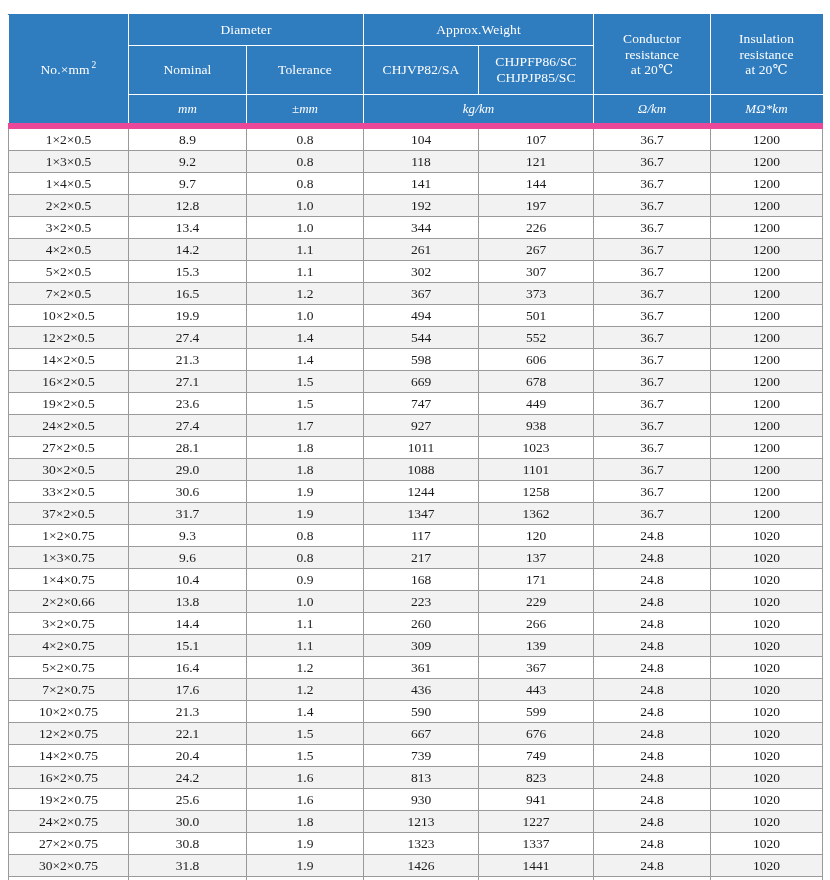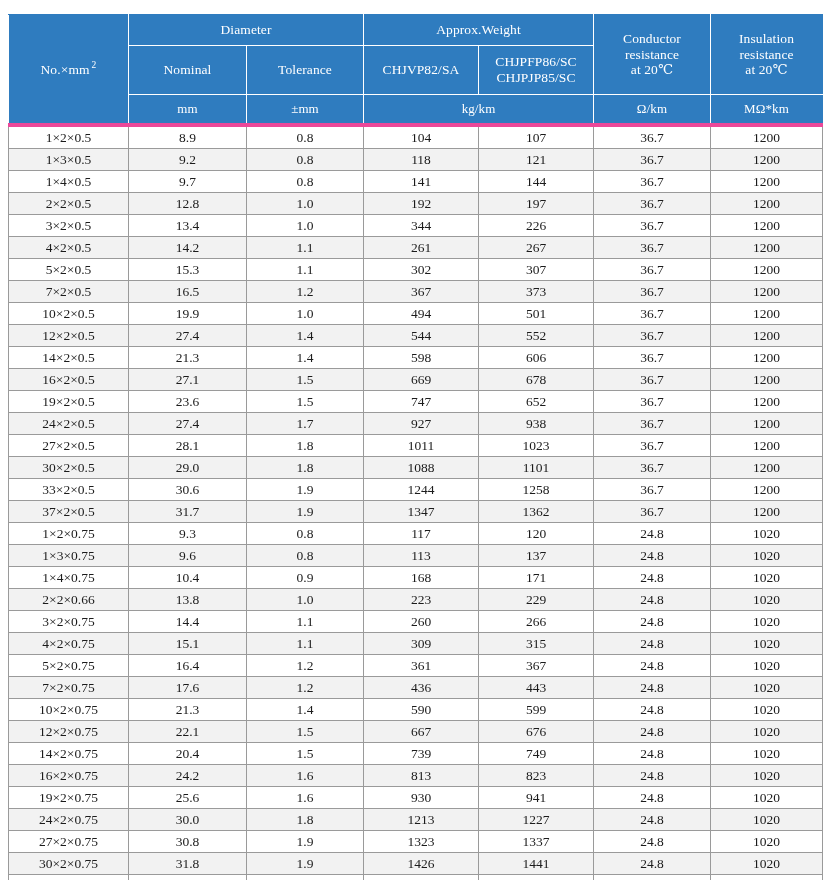--- a/index.html
+++ b/index.html
@@ -70,39 +70,39 @@
   thead tr.r3 th { height: 22px; font-size: 13px; }
 
   th.corner {
     border-left: 1.5px solid #2f7cbf;
     border-top: 1.5px solid #2f7cbf;
   }
   thead tr.r1 th.last,
   thead tr.r2 th.last,
   thead tr.r3 th.last { border-right: 1.5px solid #2f7cbf; }
   thead tr.r1 th { border-top: 1.5px solid #2f7cbf; }
-  thead tr.r3 th { border-bottom: 1.5px solid #2f7cbf; }
+  thead tr.r3 th { border-bottom: 1.5px solid #2f7cbf; font-style: italic; }
 
   sup.sq { font-size: 9.5px; vertical-align: super; padding-left: 2px; }
 
   
   table.spec tbody td {
     font-size: 13.5px;
     color: #1b1b1b;
     text-align: center;
     vertical-align: middle;
     height: 21px;
     padding: 0;
     border-right: 1px solid #9a9a9a;
     border-bottom: 1px solid #9a9a9a;
     background: #ffffff;
   }
   table.spec tbody td.first { border-left: 1px solid #9a9a9a; }
   table.spec tbody tr.alt td { background: #f2f2f2; }
-  table.spec tbody tr:first-child td { border-top: 4px solid #ec4899; }
+  table.spec tbody tr:first-child td { border-top: 6px solid #ec4899; }
 
   col.c0 { width: 120px; }
   col.c1 { width: 118px; }
   col.c2 { width: 117px; }
   col.c3 { width: 115px; }
   col.c4 { width: 115px; }
   col.c5 { width: 117px; }
   col.c6 { width: 112px; }
 </style>
 </head>
@@ -267,21 +267,21 @@
           <td>669</td>
           <td>678</td>
           <td>36.7</td>
           <td>1200</td>
         </tr>
         <tr>
           <td class="first">19×2×0.5</td>
           <td>23.6</td>
           <td>1.5</td>
           <td>747</td>
-          <td>652</td>
+          <td>449</td>
           <td>36.7</td>
           <td>1200</td>
         </tr>
         <tr class="alt">
           <td class="first">24×2×0.5</td>
           <td>27.4</td>
           <td>1.7</td>
           <td>927</td>
           <td>938</td>
           <td>36.7</td>
@@ -329,21 +329,21 @@
           <td>0.8</td>
           <td>117</td>
           <td>120</td>
           <td>24.8</td>
           <td>1020</td>
         </tr>
         <tr class="alt">
           <td class="first">1×3×0.75</td>
           <td>9.6</td>
           <td>0.8</td>
-          <td>113</td>
+          <td>217</td>
           <td>137</td>
           <td>24.8</td>
           <td>1020</td>
         </tr>
         <tr>
           <td class="first">1×4×0.75</td>
           <td>10.4</td>
           <td>0.9</td>
           <td>168</td>
           <td>171</td>
@@ -366,21 +366,21 @@
           <td>260</td>
           <td>266</td>
           <td>24.8</td>
           <td>1020</td>
         </tr>
         <tr class="alt">
           <td class="first">4×2×0.75</td>
           <td>15.1</td>
           <td>1.1</td>
           <td>309</td>
-          <td>315</td>
+          <td>139</td>
           <td>24.8</td>
           <td>1020</td>
         </tr>
         <tr>
           <td class="first">5×2×0.75</td>
           <td>16.4</td>
           <td>1.2</td>
           <td>361</td>
           <td>367</td>
           <td>24.8</td>

